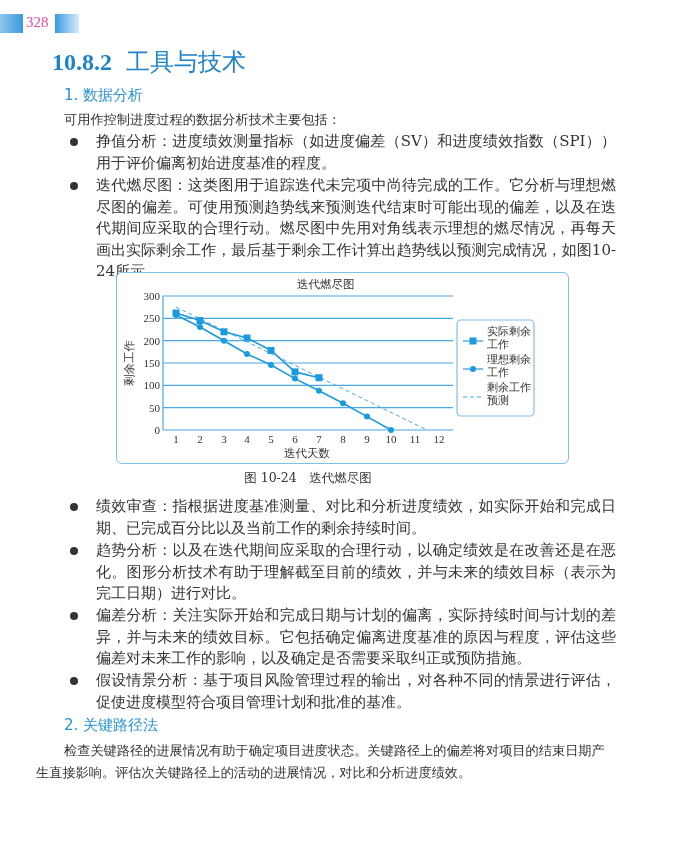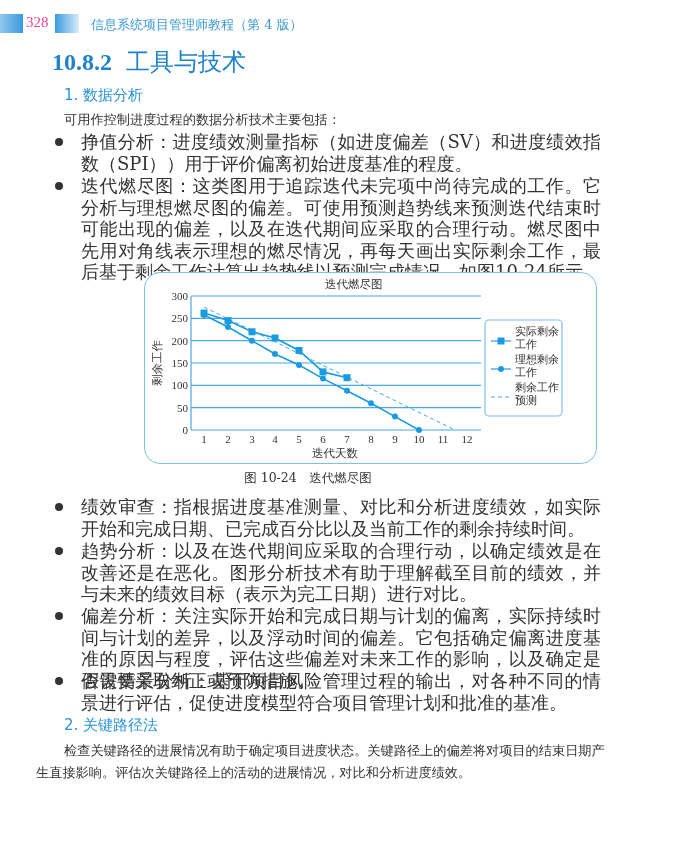--- a/index.html
+++ b/index.html
@@ -12,36 +12,35 @@
              font-family:"Liberation Serif",serif; }
   .hdr .barR { position:absolute; left:55px; top:2px; width:24px; height:19px;
                background:linear-gradient(90deg,#3a9ae0,#d8ecfa); }
   .hdr .book { position:absolute; left:91px; top:4px; font-size:13px; color:#3d9ad6; }
   .sec { position:absolute; left:52px; top:46px; font-size:24px; color:#1f83c9; font-weight:bold; }
   .sec .num { font-family:"Liberation Serif",serif; margin-right:14px; }
   .sec .t { font-weight:normal; }
   .sub { position:absolute; left:64px; font-size:15px; color:#2a93d8;
          font-family:"DejaVu Sans",sans-serif; }
   .para { position:absolute; left:64px; width:560px; font-size:13.2px; line-height:21.5px; color:#333; }
-  .bul { position:absolute; left:49px; width:552px; font-size:18px; line-height:21.5px; color:#333; }
+  .bul { position:absolute; left:64px; width:552px; font-size:15px; line-height:21.5px; color:#333; }
   .bul .dot { position:absolute; left:6px; top:7px; width:8px; height:8px; border-radius:50%; background:#333; }
   .bul .txt { margin-left:32px; display:block; text-align:justify; }
   .fig { position:absolute; left:116px; top:272px; width:451px; height:190px;
-         border:1.5px solid #7ec2ea; border-radius:16px; background:#fff;margin-left:28px; }
+         border:1.5px solid #7ec2ea; border-radius:6px; background:#fff; }
   .cap { position:absolute; left:0; width:616px; top:470px; text-align:center; font-size:12.5px; color:#333; }
   svg text { font-family:"Liberation Serif",serif; }
 </style>
 </head>
 <body>
 
 <div class="hdr">
   <div class="barL"></div>
   <div class="pg">328</div>
   <div class="barR"></div>
-  <div class="book">信息系统项目管理师教程（第 4 版）</div>
 </div>
 
 <div class="sec">
   <span class="num">10.8.2</span><span class="t">工具与技术</span>
 </div>
 
 <div class="sub" style="top:86px;">1. 数据分析</div>
 
 <div class="para" style="top:109px;">可用作控制进度过程的数据分析技术主要包括：</div>
 
@@ -143,21 +142,21 @@
 <div class="bul" style="top:496px;">
   <span class="dot"></span>
   <span class="txt">绩效审查：指根据进度基准测量、对比和分析进度绩效，如实际开始和完成日期、已完成百分比以及当前工作的剩余持续时间。</span>
 </div>
 <div class="bul" style="top:540px;">
   <span class="dot"></span>
   <span class="txt">趋势分析：以及在迭代期间应采取的合理行动，以确定绩效是在改善还是在恶化。图形分析技术有助于理解截至目前的绩效，并与未来的绩效目标（表示为完工日期）进行对比。</span>
 </div>
 <div class="bul" style="top:605px;">
   <span class="dot"></span>
-  <span class="txt">偏差分析：关注实际开始和完成日期与计划的偏离，实际持续时间与计划的差异，以及浮动时间的偏差。它包括确定偏离进度基准的原因与程度，评估这些偏差对未来工作的影响，以及确定是否需要采取纠正或预防措施。</span>
+  <span class="txt">偏差分析：关注实际开始和完成日期与计划的偏离，实际持续时间与计划的差异，并与未来的绩效目标。它包括确定偏离进度基准的原因与程度，评估这些偏差对未来工作的影响，以及确定是否需要采取纠正或预防措施。</span>
 </div>
 <div class="bul" style="top:670px;">
   <span class="dot"></span>
   <span class="txt">假设情景分析：基于项目风险管理过程的输出，对各种不同的情景进行评估，促使进度模型符合项目管理计划和批准的基准。</span>
 </div>
 
 <div class="sub" style="top:716px;">2. 关键路径法</div>
 
 <div class="para" style="top:740px; left:36px; width:580px; text-indent:28px;">检查关键路径的进展情况有助于确定项目进度状态。关键路径上的偏差将对项目的结束日期产生直接影响。评估次关键路径上的活动的进展情况，对比和分析进度绩效。</div>
 

